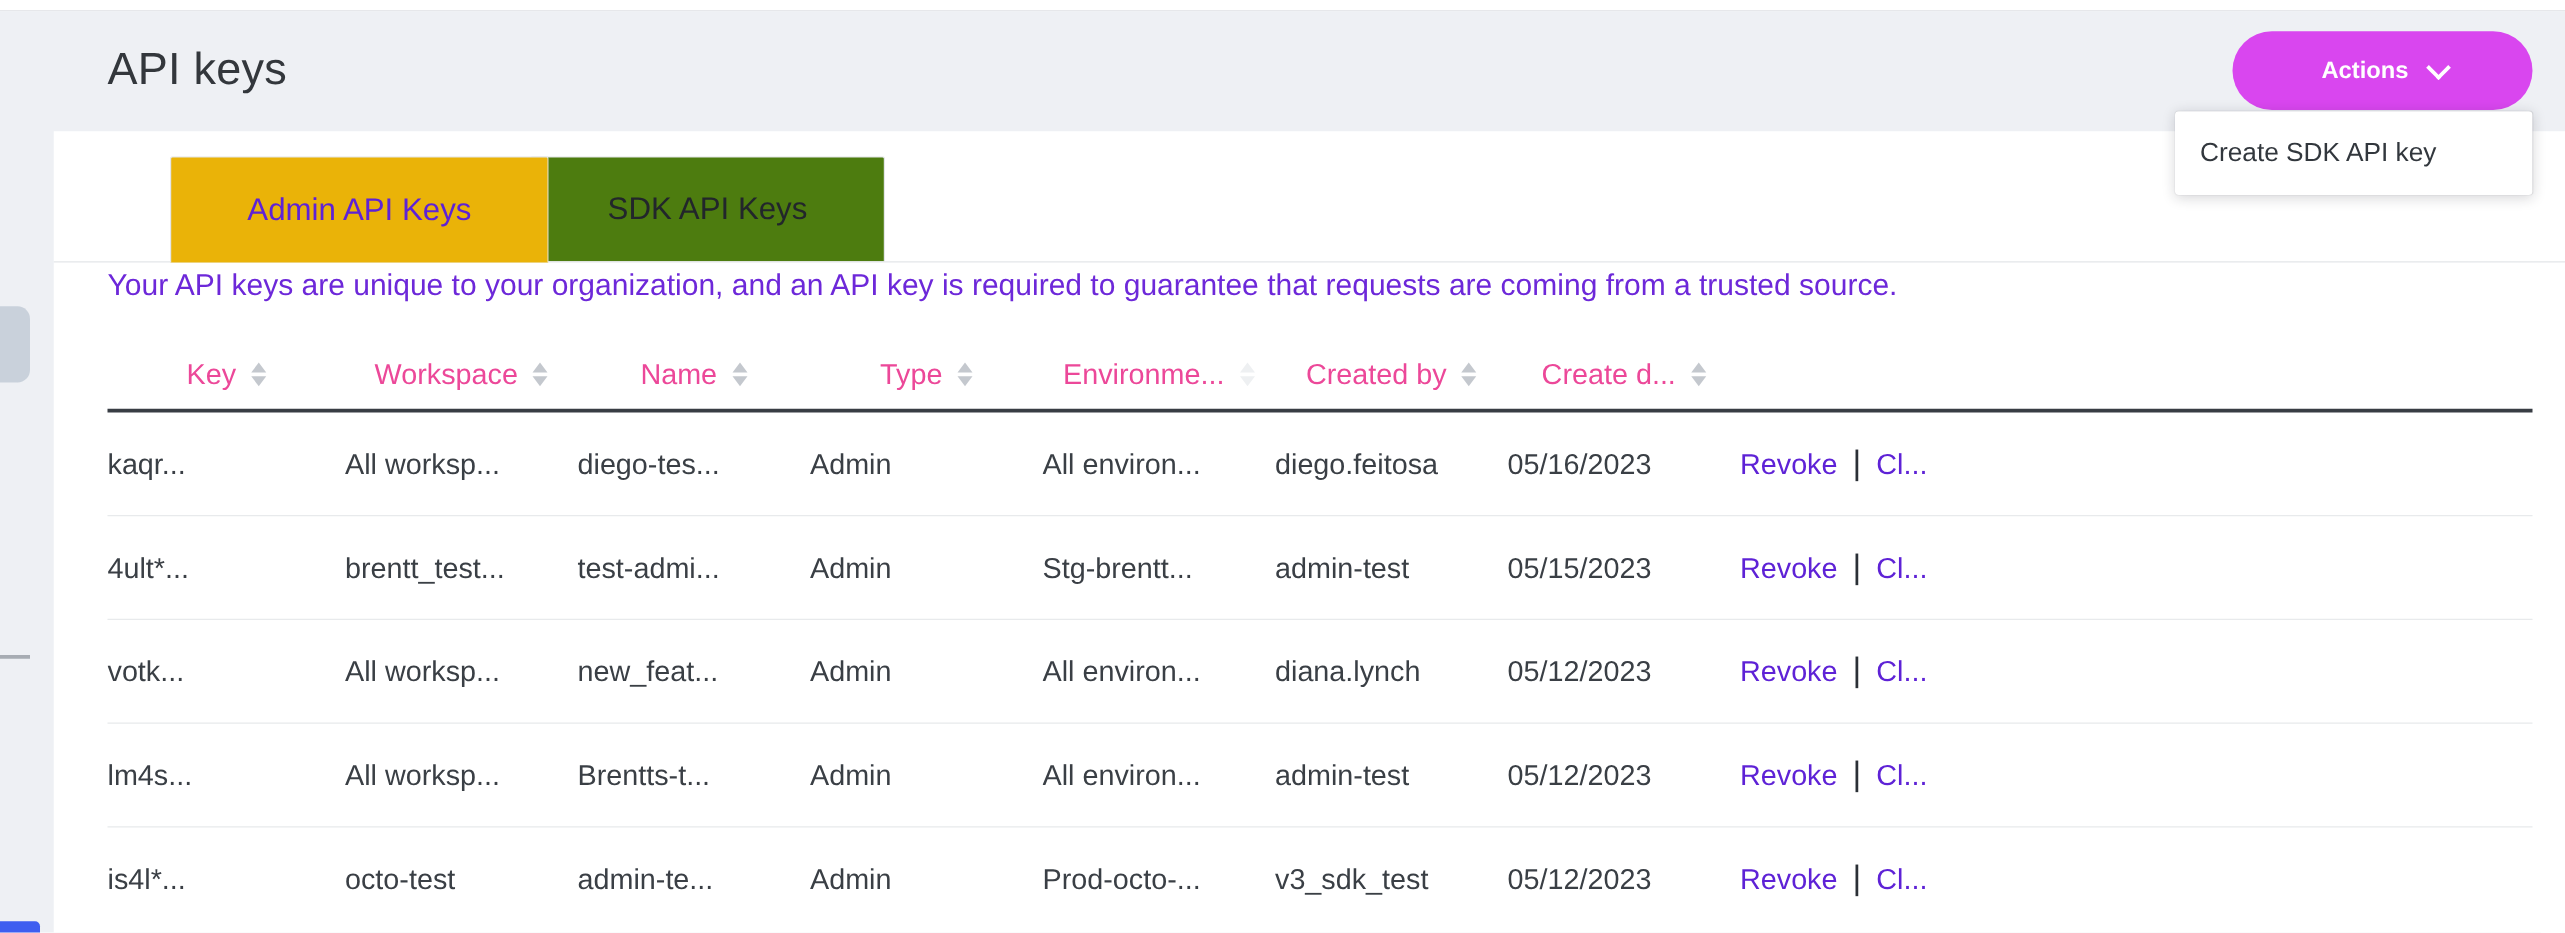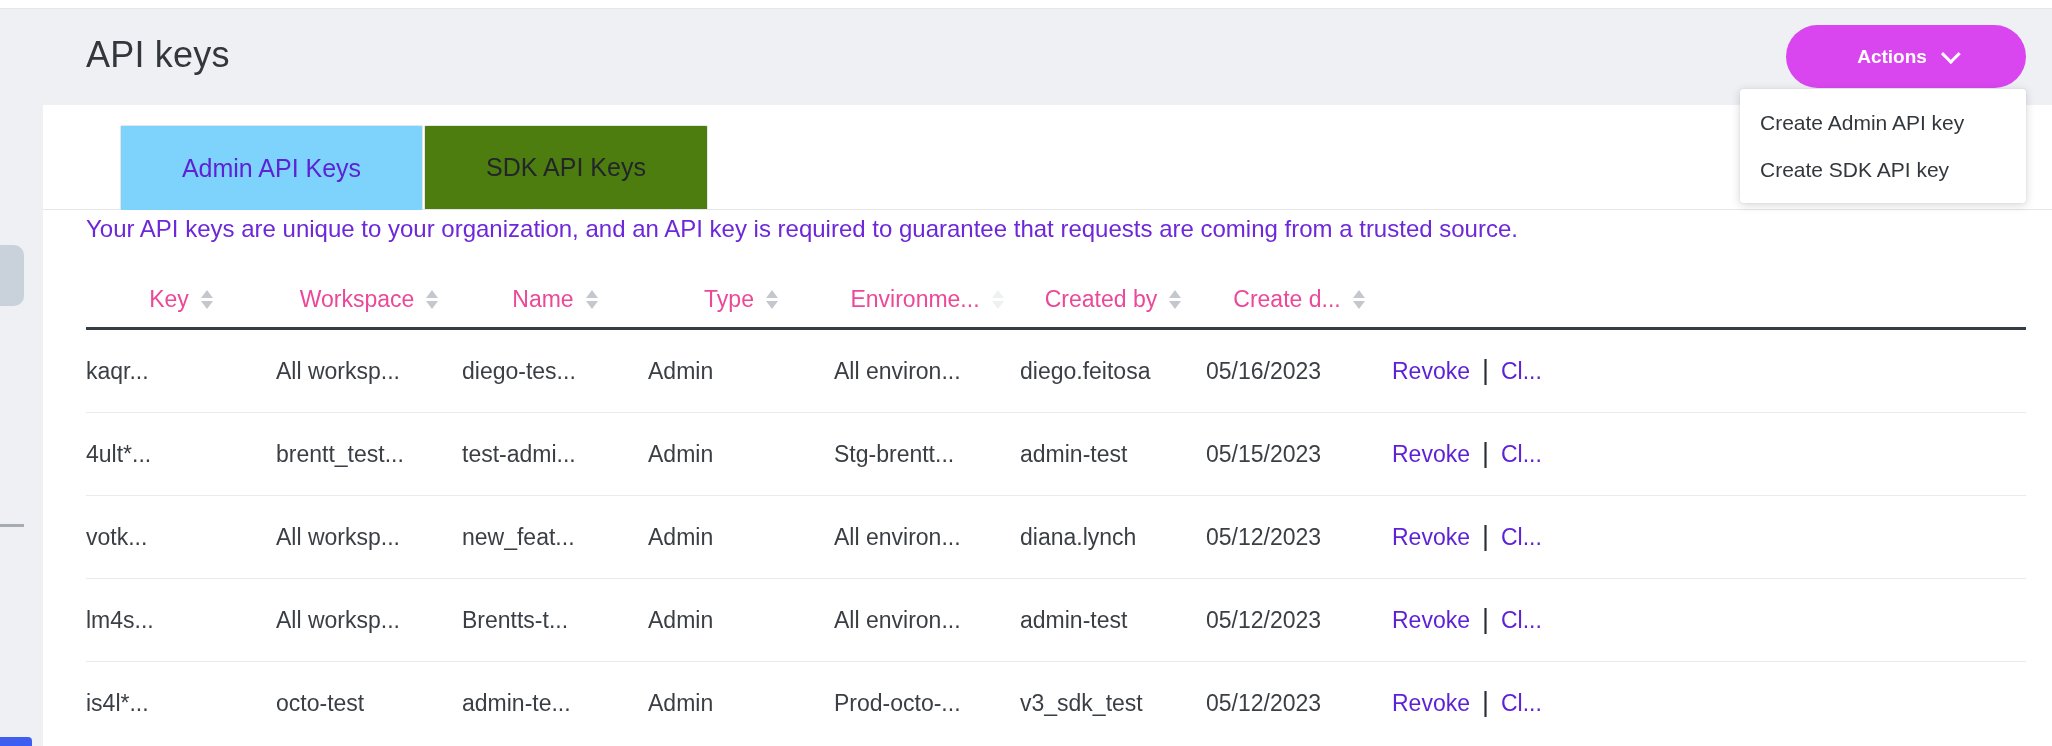--- a/index.html
+++ b/index.html
@@ -70,21 +70,21 @@
   }
 
   
   .tabbar { position: relative; height: 105px; }
   .tabbar-line { position: absolute; left: 0; right: 0; bottom: 0; height: 1px; background: #e4e6e9; }
   .tab {
     position: absolute; top: 20px; display: flex; align-items: center; justify-content: center;
     font-size: 25px; cursor: pointer;
   }
   .tab-active {
-    left: 77px; width: 303px; height: 85px; background: #7dd3fc;
+    left: 93px; width: 303px; height: 85px; background: #eab308;
     border: 1px solid #e4e6e9; border-bottom: none; border-radius: 2px 2px 0 0;
     color: #5e22d6; z-index: 2;
   }
   .tab-inactive {
     left: 381px; width: 284px; height: 84px; background: #4d7c0f;
     border: 1px solid #e4e6e9; border-bottom: none; border-radius: 2px 2px 0 0;
     color: #22262b;
   }
 
   .description {
@@ -129,21 +129,20 @@
 <div class="topstrip"></div>
 
 <div class="page-title">API keys</div>
 
 <button class="actions-btn">
   <span>Actions</span>
   <span class="chevron"></span>
 </button>
 
 <div class="dropdown">
-  <div class="dropdown-item">Create Admin API key</div>
   <div class="dropdown-item">Create SDK API key</div>
 </div>
 
 <div class="scroll-thumb"></div>
 <div class="left-tick"></div>
 <div class="blue-fragment"></div>
 
 <div class="card">
 
   <div class="tabbar">

